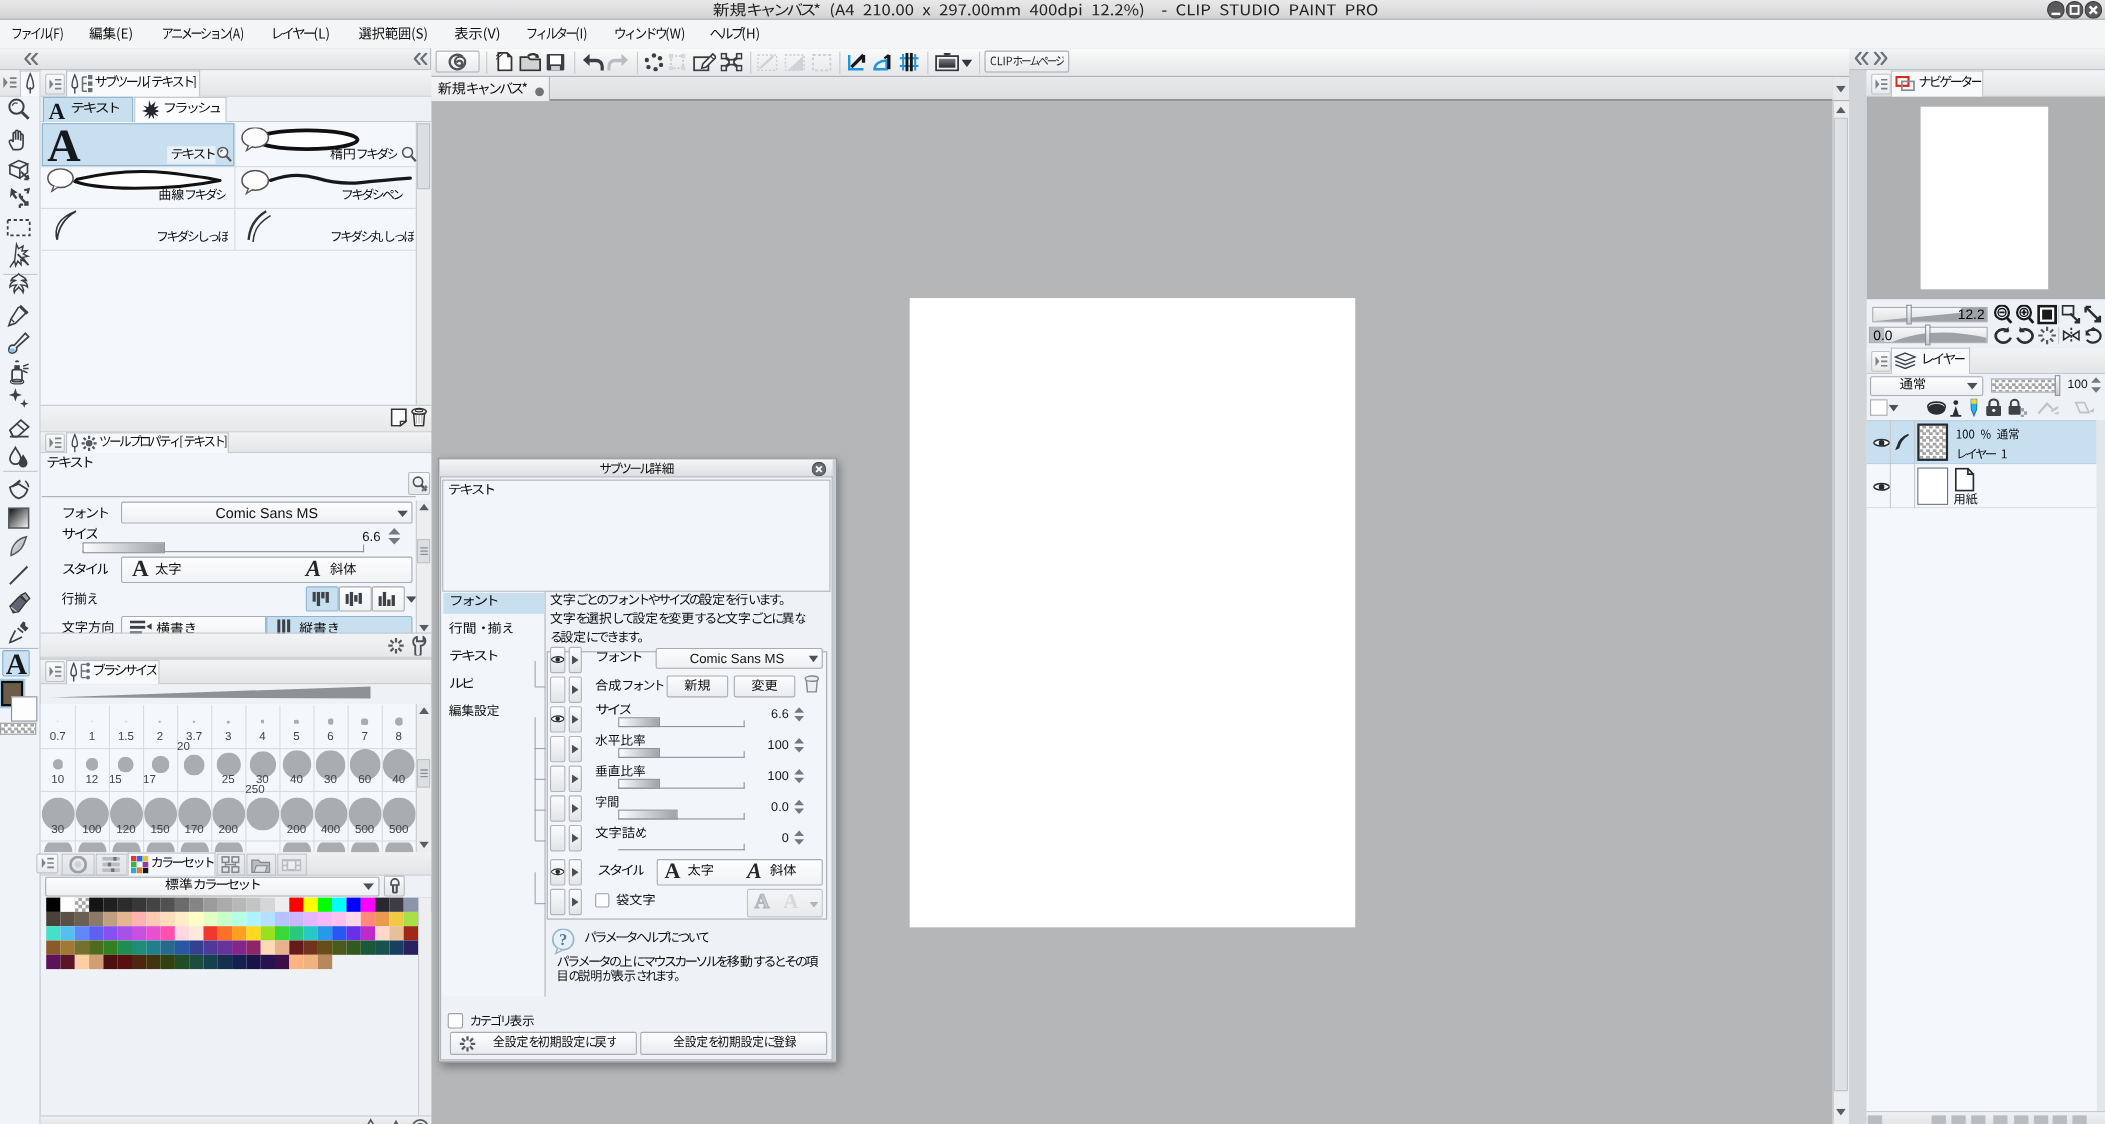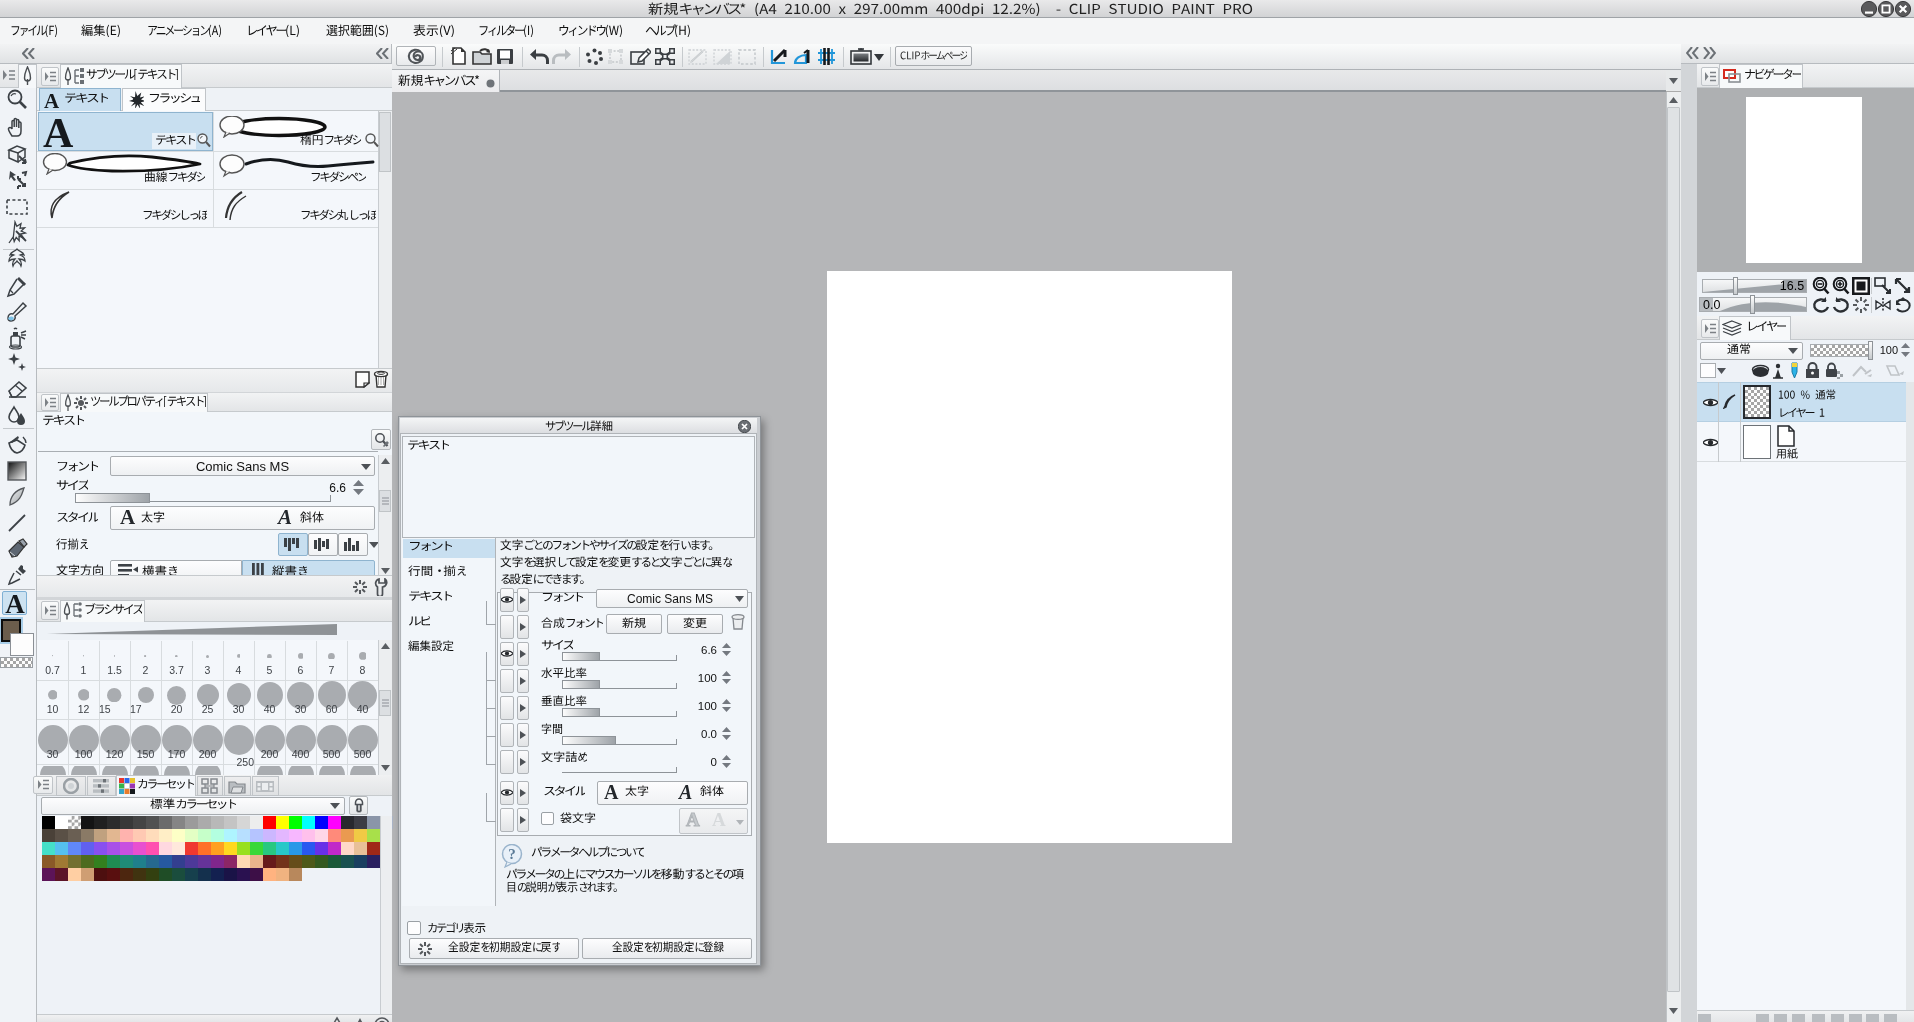--- a/index.html
+++ b/index.html
@@ -879,21 +879,21 @@
     <circle cx="7.2" cy="7.2" r="7.2" fill="#a9acb0"></circle>
   </svg>
 <div style="position:absolute;left:99px;top:703px;width:31px;font-size:10.5px;color:#3f4348">15</div>
 <svg style="position:absolute;left:137.5px;top:687px" width="16" height="16" viewBox="0 0 16 16">
     <circle cx="8" cy="8" r="8" fill="#a9acb0"></circle>
   </svg>
 <div style="position:absolute;left:130px;top:703px;width:31px;text-align:left;font-size:10.5px;color:#3f4348">17</div>
 <svg style="position:absolute;left:167px;top:685.5px" width="19" height="19" viewBox="0 0 19 19">
     <circle cx="9.5" cy="9.5" r="9.5" fill="#a9acb0"></circle>
   </svg>
-<div style="position:absolute;left:161px;top:703px;width:31px;text-align:center;font-size:10.5px;color:#3f4348">20</div>
+<div style="position:absolute;left:161px;top:673px;width:31px;font-size:10.5px;color:#3f4348">20</div>
 <svg style="position:absolute;left:196.5px;top:684px" width="22" height="22" viewBox="0 0 22 22">
     <circle cx="11" cy="11" r="11" fill="#a9acb0"></circle>
   </svg>
 <div style="position:absolute;left:192px;top:703px;width:31px;text-align:center;font-size:10.5px;color:#3f4348">25</div>
 <svg style="position:absolute;left:226.5px;top:683px" width="24" height="24" viewBox="0 0 24 24">
     <circle cx="12" cy="12" r="12" fill="#a9acb0"></circle>
   </svg>
 <div style="position:absolute;left:223px;top:703px;width:31px;text-align:center;font-size:10.5px;color:#3f4348">30</div>
 <svg style="position:absolute;left:256.5px;top:682px" width="26" height="26" viewBox="0 0 26 26">
     <circle cx="13" cy="13" r="13" fill="#a9acb0"></circle>
@@ -931,21 +931,21 @@
     <circle cx="15" cy="15" r="15" fill="#a9acb0"></circle>
   </svg>
 <div style="position:absolute;left:161px;top:748px;width:31px;text-align:center;font-size:10.5px;color:#3f4348">170</div>
 <svg style="position:absolute;left:192.5px;top:725px" width="30" height="30" viewBox="0 0 30 30">
     <circle cx="15" cy="15" r="15" fill="#a9acb0"></circle>
   </svg>
 <div style="position:absolute;left:192px;top:748px;width:31px;text-align:center;font-size:10.5px;color:#3f4348">200</div>
 <svg style="position:absolute;left:223.5px;top:725px" width="30" height="30" viewBox="0 0 30 30">
     <circle cx="15" cy="15" r="15" fill="#a9acb0"></circle>
   </svg>
-<div style="position:absolute;left:223px;top:756px;width:31px;text-align:right;font-size:10.5px;color:#3f4348">250</div>
+<div style="position:absolute;left:223px;top:712px;width:31px;text-align:left;font-size:10.5px;color:#3f4348">250</div>
 <svg style="position:absolute;left:254.5px;top:725px" width="30" height="30" viewBox="0 0 30 30">
     <circle cx="15" cy="15" r="15" fill="#a9acb0"></circle>
   </svg>
 <div style="position:absolute;left:254px;top:748px;width:31px;text-align:center;font-size:10.5px;color:#3f4348">200</div>
 <svg style="position:absolute;left:285.5px;top:725px" width="30" height="30" viewBox="0 0 30 30">
     <circle cx="15" cy="15" r="15" fill="#a9acb0"></circle>
   </svg>
 <div style="position:absolute;left:285px;top:748px;width:31px;text-align:center;font-size:10.5px;color:#3f4348">400</div>
 <svg style="position:absolute;left:316.5px;top:725px" width="30" height="30" viewBox="0 0 30 30">
     <circle cx="15" cy="15" r="15" fill="#a9acb0"></circle>
@@ -1246,21 +1246,21 @@
     <use href="#g60" x="3200"></use>
     <use href="#g47" x="4000"></use>
   </svg>
 <div style="position:absolute;left:1697px;top:88px;width:217px;height:184px;background:#aeb0b2"></div>
 <div style="position:absolute;left:1746px;top:97px;width:116px;height:166px;background:#fff"></div>
 <div style="position:absolute;left:1702px;top:279px;width:105px;height:14px;background:linear-gradient(#f6f7f8,#dfe1e3);border:1px solid #a8acb0"></div>
 <svg style="position:absolute;left:1703px;top:280px" width="103" height="12" viewBox="0 0 103 12">
     <path d="M0 12L103 2V12z" fill="#9ea3a8"></path>
   </svg>
 <div style="position:absolute;left:1783px;top:280px;width:23px;height:12px;background:#9ea3a8"></div>
-<div style="position:absolute;left:1779px;top:279px;width:26px;font-size:12.5px;color:#000;text-align:center">16.5</div>
+<div style="position:absolute;left:1779px;top:279px;width:26px;font-size:12.5px;color:#000;text-align:center">12.2</div>
 <div style="position:absolute;left:1733px;top:277px;width:5px;height:18px;background:linear-gradient(#fdfdfd,#c6cacd);border:1px solid #8e9398"></div>
 <svg style="position:absolute;left:1812px;top:277px" width="18" height="18" viewBox="0 0 18 18">
     <circle cx="8" cy="7" r="6.3" fill="none" stroke="#17191c" stroke-width="2"></circle>
     <circle cx="8" cy="7" r="3.6" fill="none" stroke="#17191c" stroke-width="1.3"></circle>
     <path d="M5.6 7h4.8" stroke="#17191c" stroke-width="1.6"></path>
     <path d="M12.5 12l4 4.5" stroke="#17191c" stroke-width="2.6"></path>
   </svg>
 <svg style="position:absolute;left:1832px;top:277px" width="18" height="18" viewBox="0 0 18 18">
     <circle cx="8" cy="7" r="6.3" fill="none" stroke="#17191c" stroke-width="2"></circle>
     <circle cx="8" cy="7" r="3.6" fill="none" stroke="#17191c" stroke-width="1.3"></circle>

